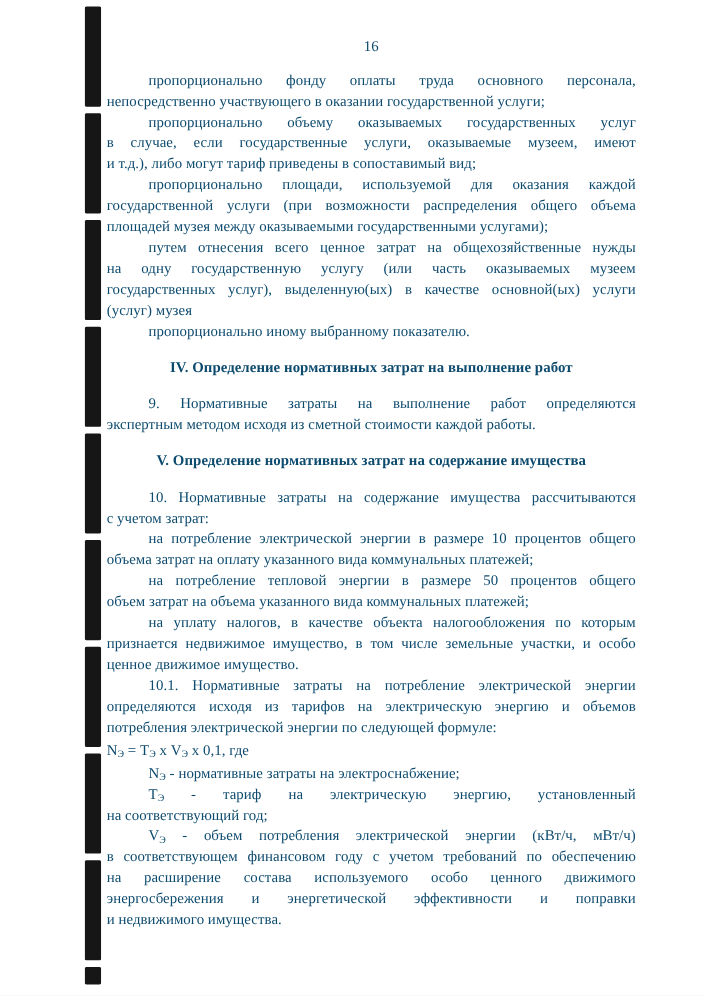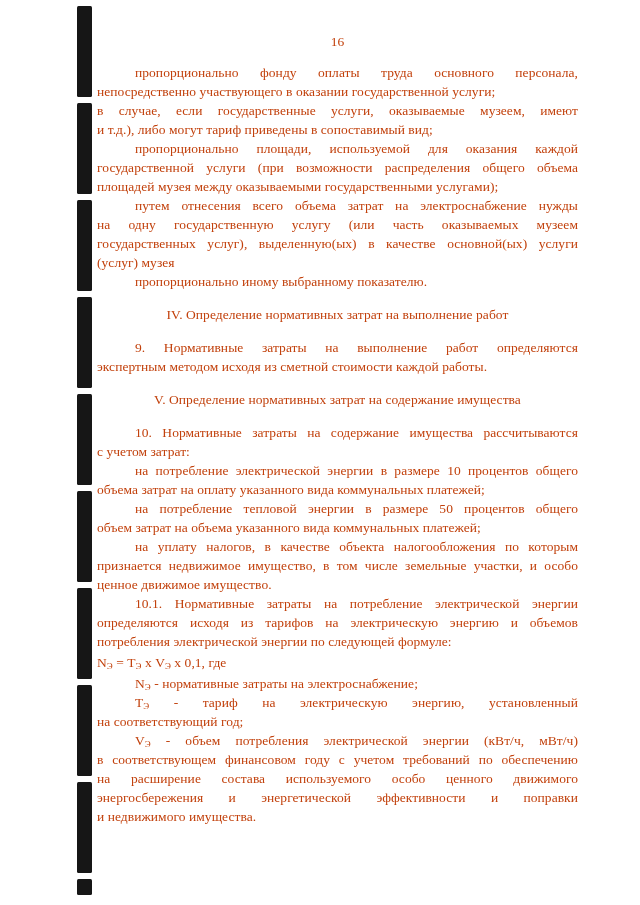--- a/index.html
+++ b/index.html
@@ -6,21 +6,21 @@
   body {
     width: 640px; height: 905px;
     background: #e8e8e8;
     font-family: "Liberation Serif", "DejaVu Serif", serif;
   }
   .page {
     position: relative;
     width: 640px; height: 905px;
     background: #ffffff;
     overflow: hidden;
-    color: #c2410c;
+    color: #0c4a6e;
   }
   
   .marks {
     position: absolute;
     left: 77px; top: 0;
     width: 15px; height: 905px;
     overflow: hidden;
   }
   .mk {
     position: absolute;
@@ -39,21 +39,21 @@
     width: 481px;
     font-size: 13.5px;
     line-height: 19px;
     letter-spacing: 0.05px;
   }
   .ln { display: block; white-space: nowrap; }
   .j  { text-align: justify; text-align-last: justify; }
   .first { text-indent: 38px; }
   .pageno { text-align: center; margin: 0 0 12px 0; }
   p.blk { margin: 0; padding: 0; }
-  .sec { text-align: center; margin: 14px 0; }
+  .sec { text-align: center; margin: 14px 0; font-weight: bold; }
   .frm { margin: 2px 0; }
   sub {
     font-size: 9px;
     line-height: 0;
     vertical-align: -2px;
     letter-spacing: 0;
   }
 </style>
 </head>
 <body>
@@ -76,32 +76,33 @@
   <div class="content">
 
     <div class="pageno ln">16</div>
 
     <p class="blk">
       <span class="ln j first">пропорционально фонду оплаты труда основного персонала,</span>
       <span class="ln">непосредственно участвующего в оказании государственной услуги;</span>
     </p>
 
     <p class="blk">
+      <span class="ln j first">пропорционально объему оказываемых государственных услуг</span>
       <span class="ln j">в случае, если государственные услуги, оказываемые музеем, имеют</span>
       <span class="ln">и т.д.), либо могут тариф приведены в сопоставимый вид;</span>
     </p>
 
     <p class="blk">
       <span class="ln j first">пропорционально площади, используемой для оказания каждой</span>
       <span class="ln j">государственной услуги (при возможности распределения общего объема</span>
       <span class="ln">площадей музея между оказываемыми государственными услугами);</span>
     </p>
 
     <p class="blk">
-      <span class="ln j first">путем отнесения всего объема затрат на электроснабжение нужды</span>
+      <span class="ln j first">путем отнесения всего ценное затрат на общехозяйственные нужды</span>
       <span class="ln j">на одну государственную услугу (или часть оказываемых музеем</span>
       <span class="ln j">государственных услуг), выделенную(ых) в качестве основной(ых) услуги</span>
       <span class="ln">(услуг) музея</span>
     </p>
 
     <p class="blk">
       <span class="ln first">пропорционально иному выбранному показателю.</span>
     </p>
 
     <div class="sec ln">IV. Определение нормативных затрат на выполнение работ</div>

